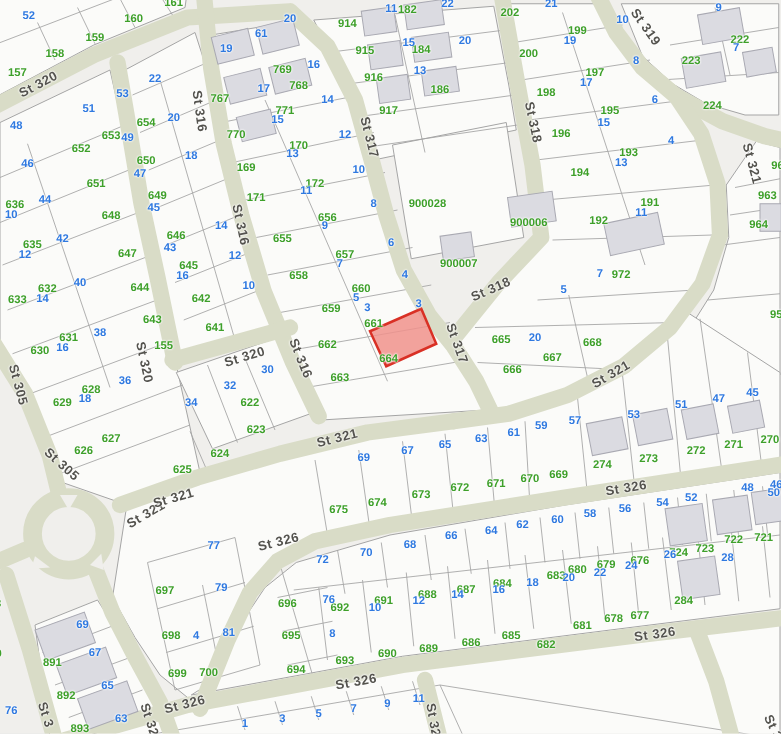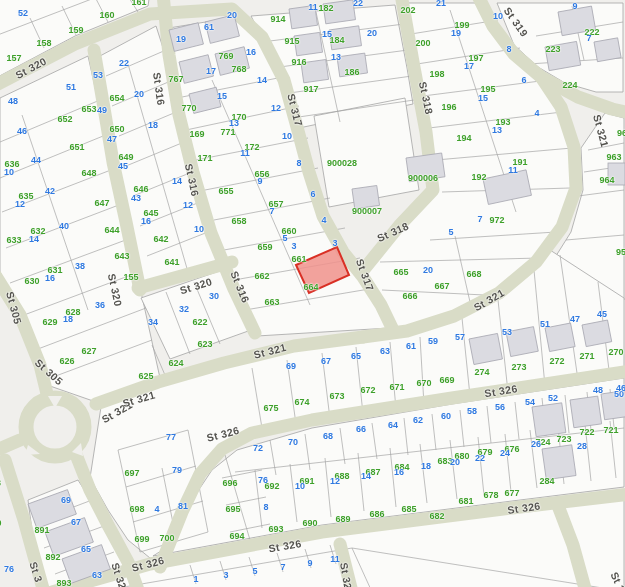--- a/index.html
+++ b/index.html
@@ -185,21 +185,21 @@
       <span class="lbl parcel" style="left: 141px; top: 189px;">646</span>
       <span class="lbl parcel" style="left: 151px; top: 213px;">645</span>
       <span class="lbl parcel" style="left: 112px; top: 230px;">644</span>
       <span class="lbl parcel" style="left: 122px; top: 256px;">643</span>
       <span class="lbl parcel" style="left: 161px; top: 239px;">642</span>
       <span class="lbl parcel" style="left: 172px; top: 262px;">641</span>
       <span class="lbl parcel" style="left: 131px; top: 277px;">155</span>
       <span class="lbl parcel" style="left: 226px; top: 56px;">769</span>
       <span class="lbl parcel" style="left: 199px; top: 69px; margin-left: 40px;">768</span>
       <span class="lbl parcel" style="left: 176px; top: 79px;">767</span>
-      <span class="lbl parcel" style="left: 228px; top: 89px; margin-top: 43px;">771</span>
+      <span class="lbl parcel" style="left: 228px; top: 89px;">771</span>
       <span class="lbl parcel" style="left: 189px; top: 108px;">770</span>
       <span class="lbl parcel" style="left: 239px; top: 117px;">170</span>
       <span class="lbl parcel" style="left: 252px; top: 147px;">172</span>
       <span class="lbl parcel" style="left: 197px; top: 134px;">169</span>
       <span class="lbl parcel" style="left: 205px; top: 158px;">171</span>
       <span class="lbl parcel" style="left: 262px; top: 174px;">656</span>
       <span class="lbl parcel" style="left: 226px; top: 191px;">655</span>
       <span class="lbl parcel" style="left: 276px; top: 204px;">657</span>
       <span class="lbl parcel" style="left: 239px; top: 221px;">658</span>
       <span class="lbl parcel" style="left: 289px; top: 231px;">660</span>

